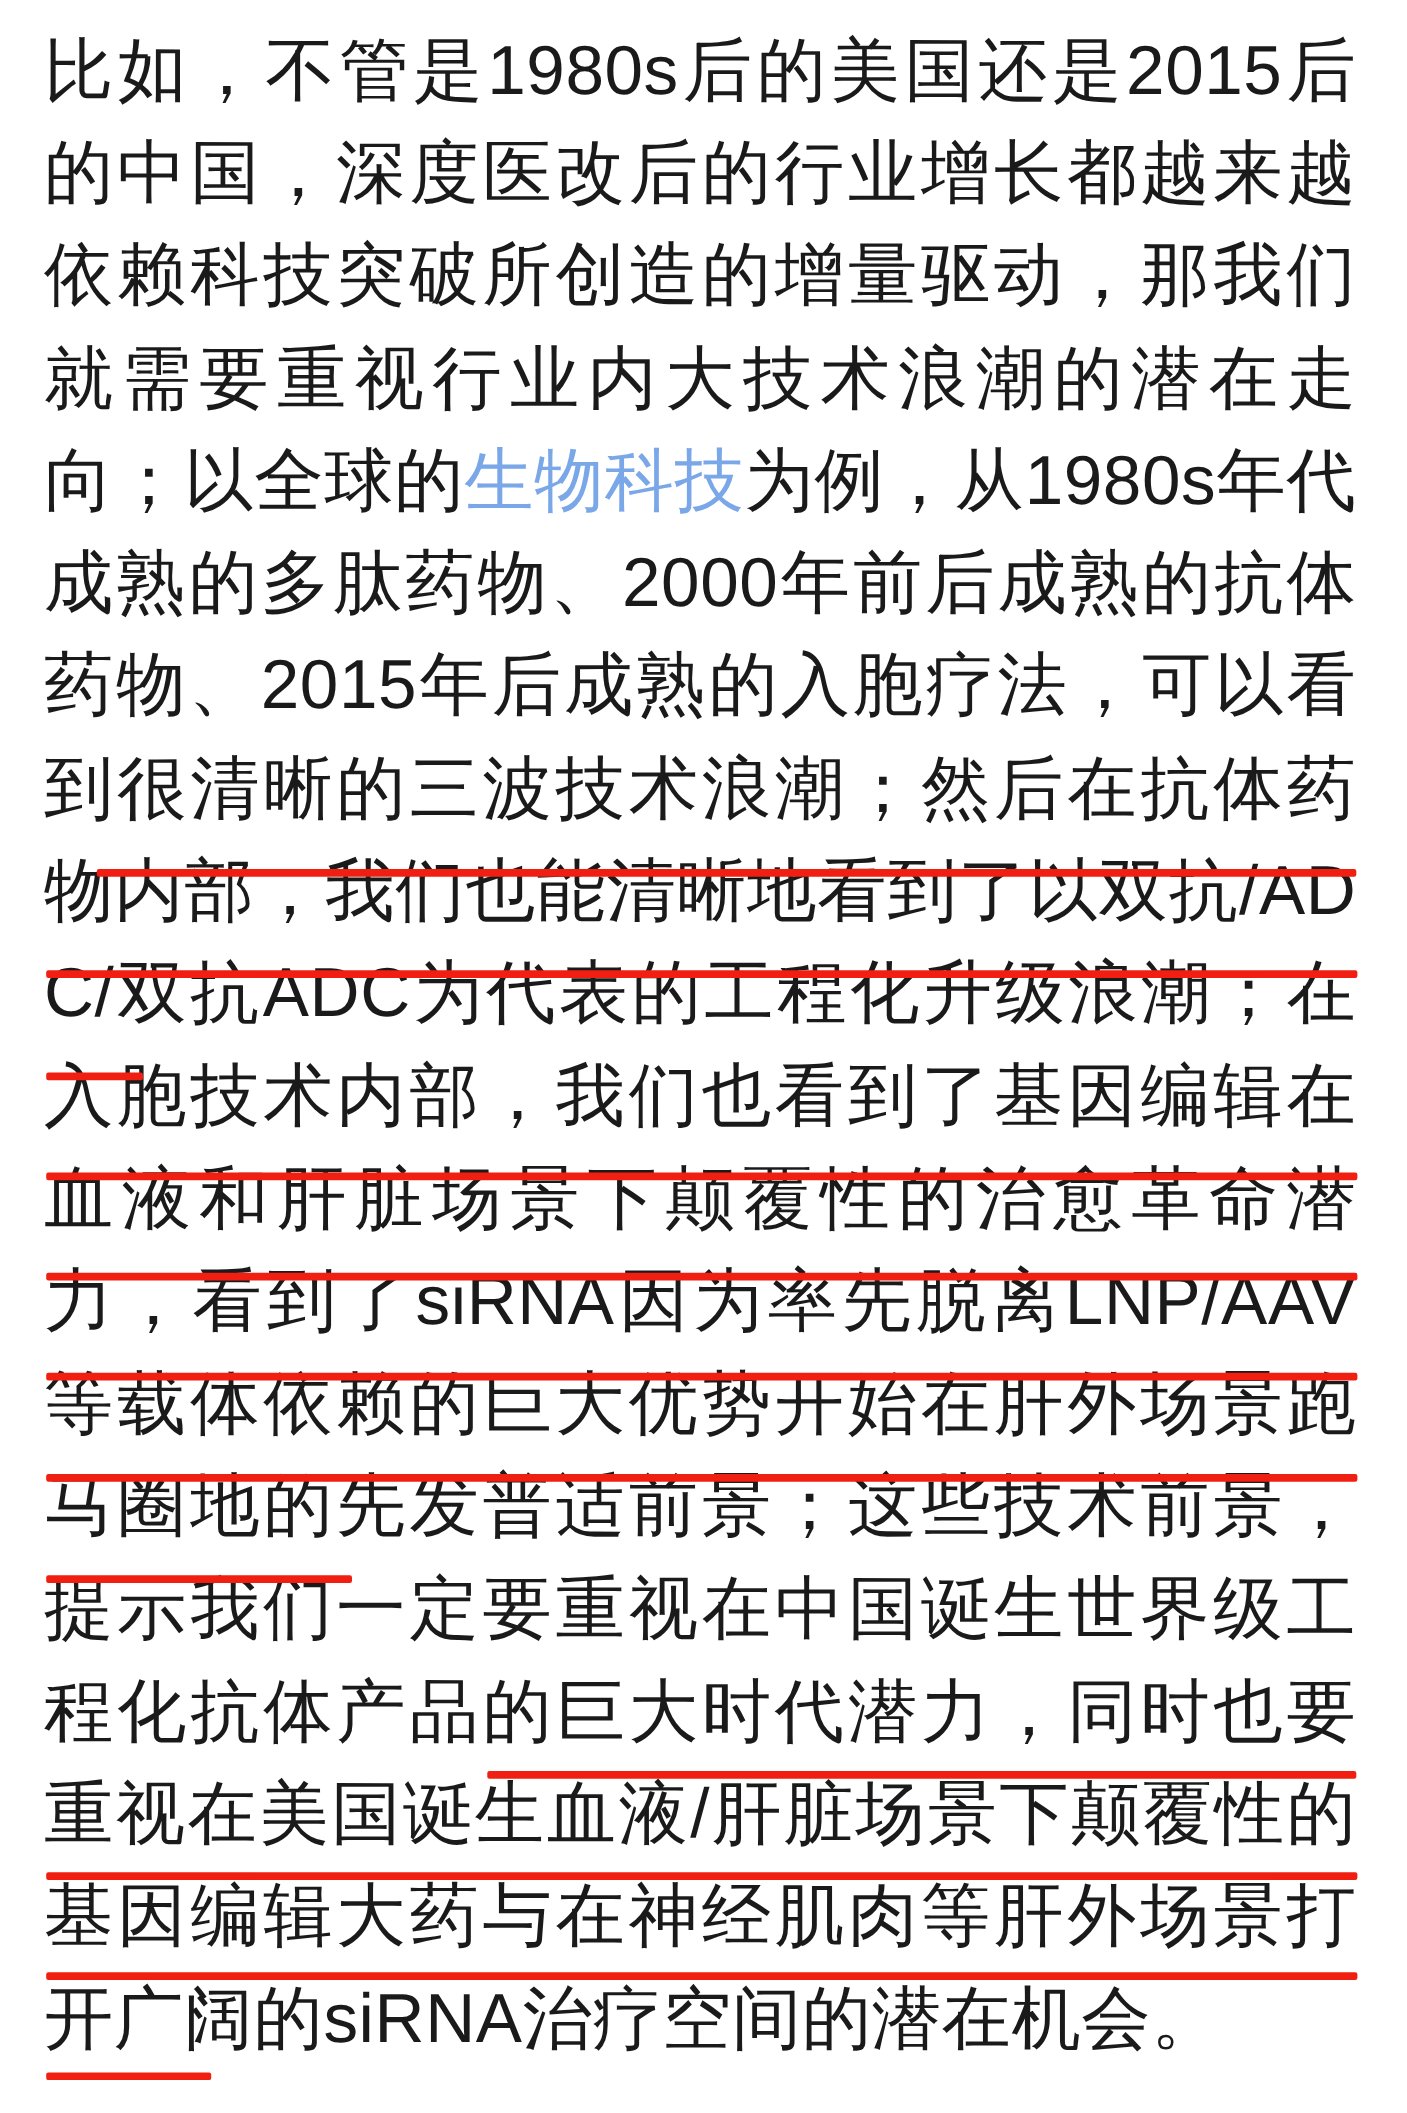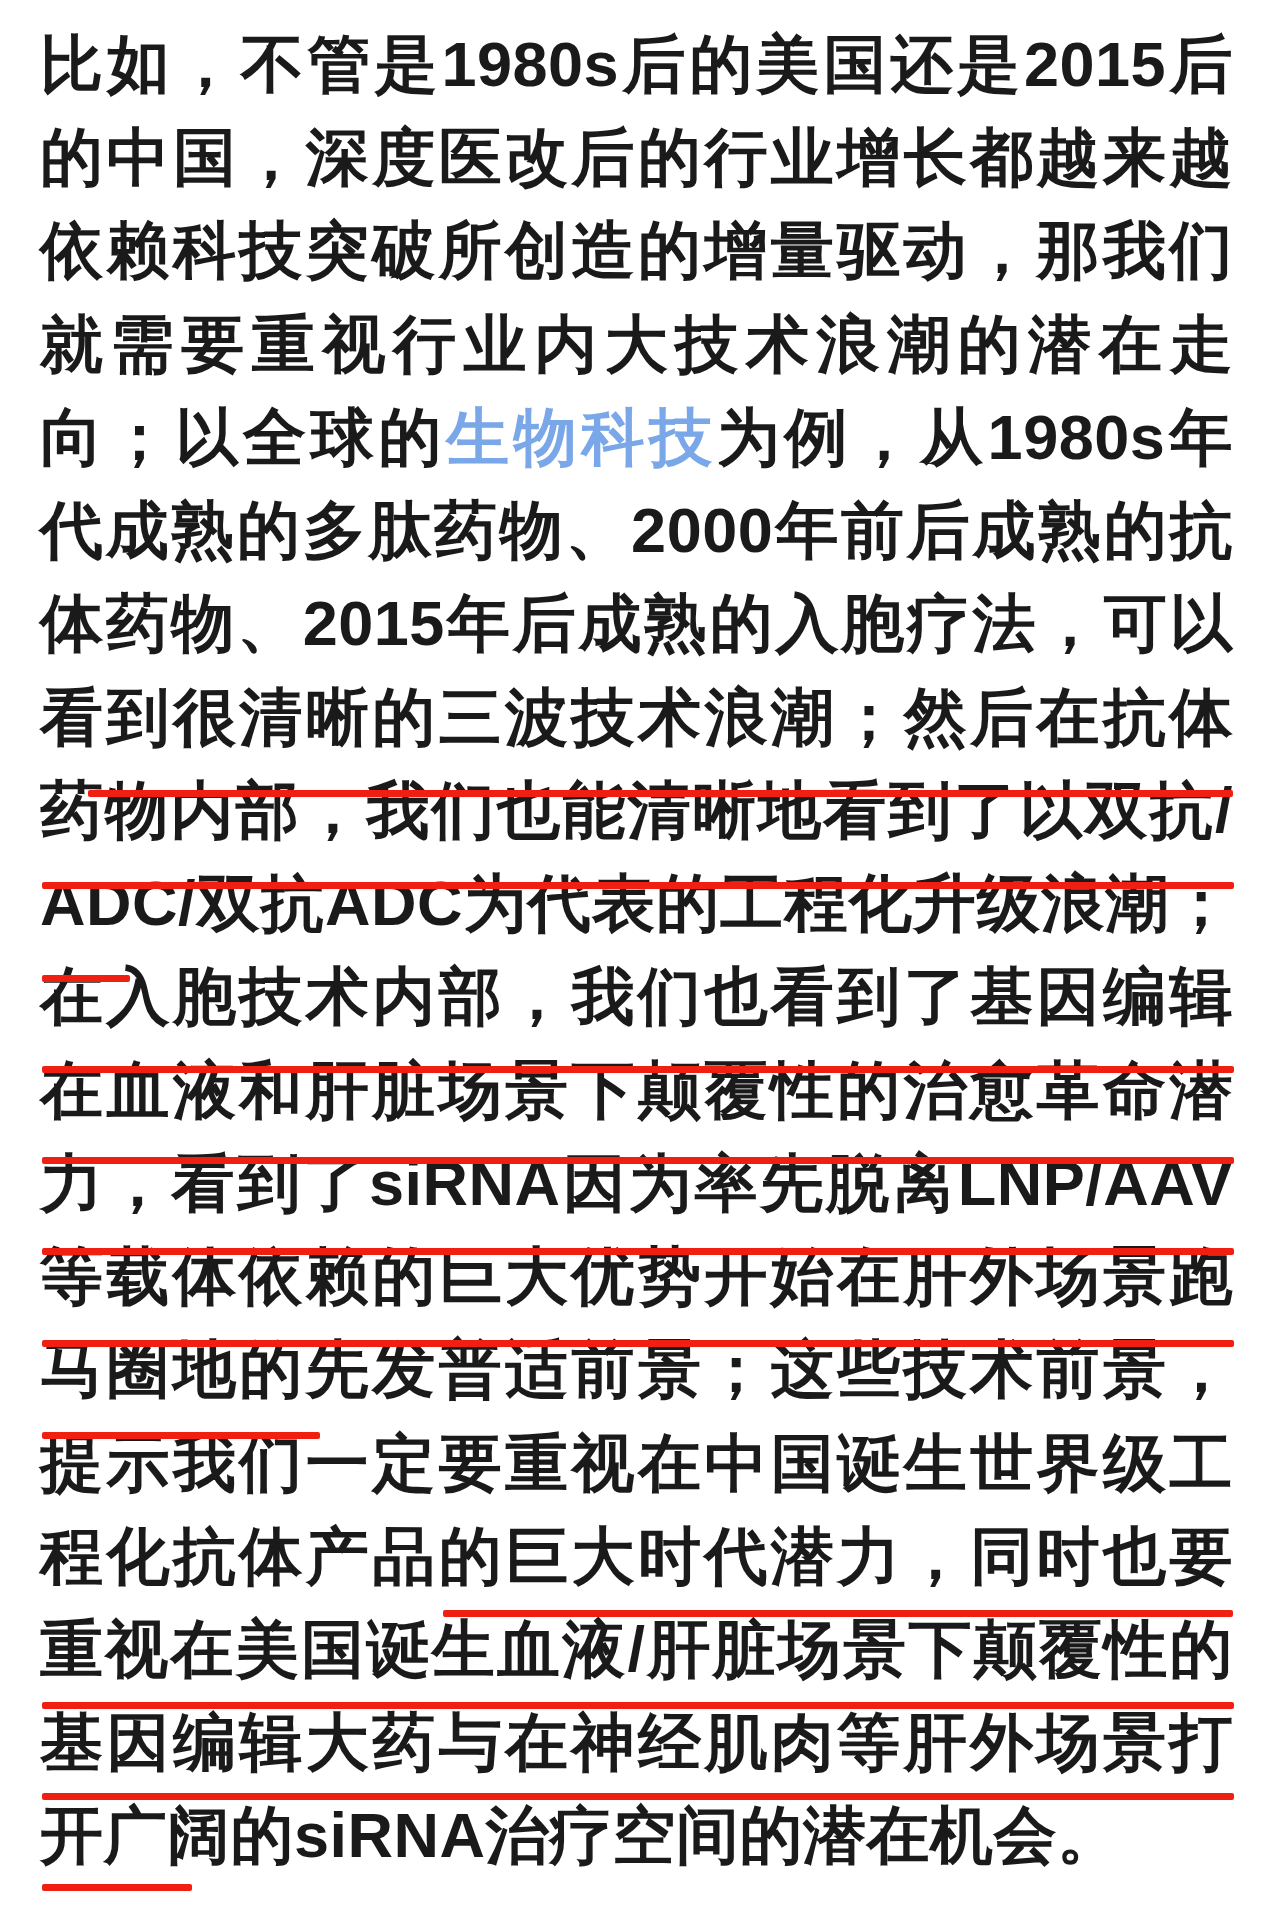--- a/index.html
+++ b/index.html
@@ -13,21 +13,20 @@
     font-family: "Liberation Sans", "DejaVu Sans", sans-serif;
     overflow: hidden;
   }
   .page {
     position: relative;
     width: 1279px;
     height: 1921px;
     background: #ffffff;
     box-sizing: border-box;
     padding: 18px 46px 0 40px;
-    font-weight: bold;
   }
   .article {
     font-size: 63px;
     line-height: 1.48;
     color: #1a1a1a;
     letter-spacing: 0.5px;
     text-align: justify;
     word-break: break-all;
   }
   .article span {

